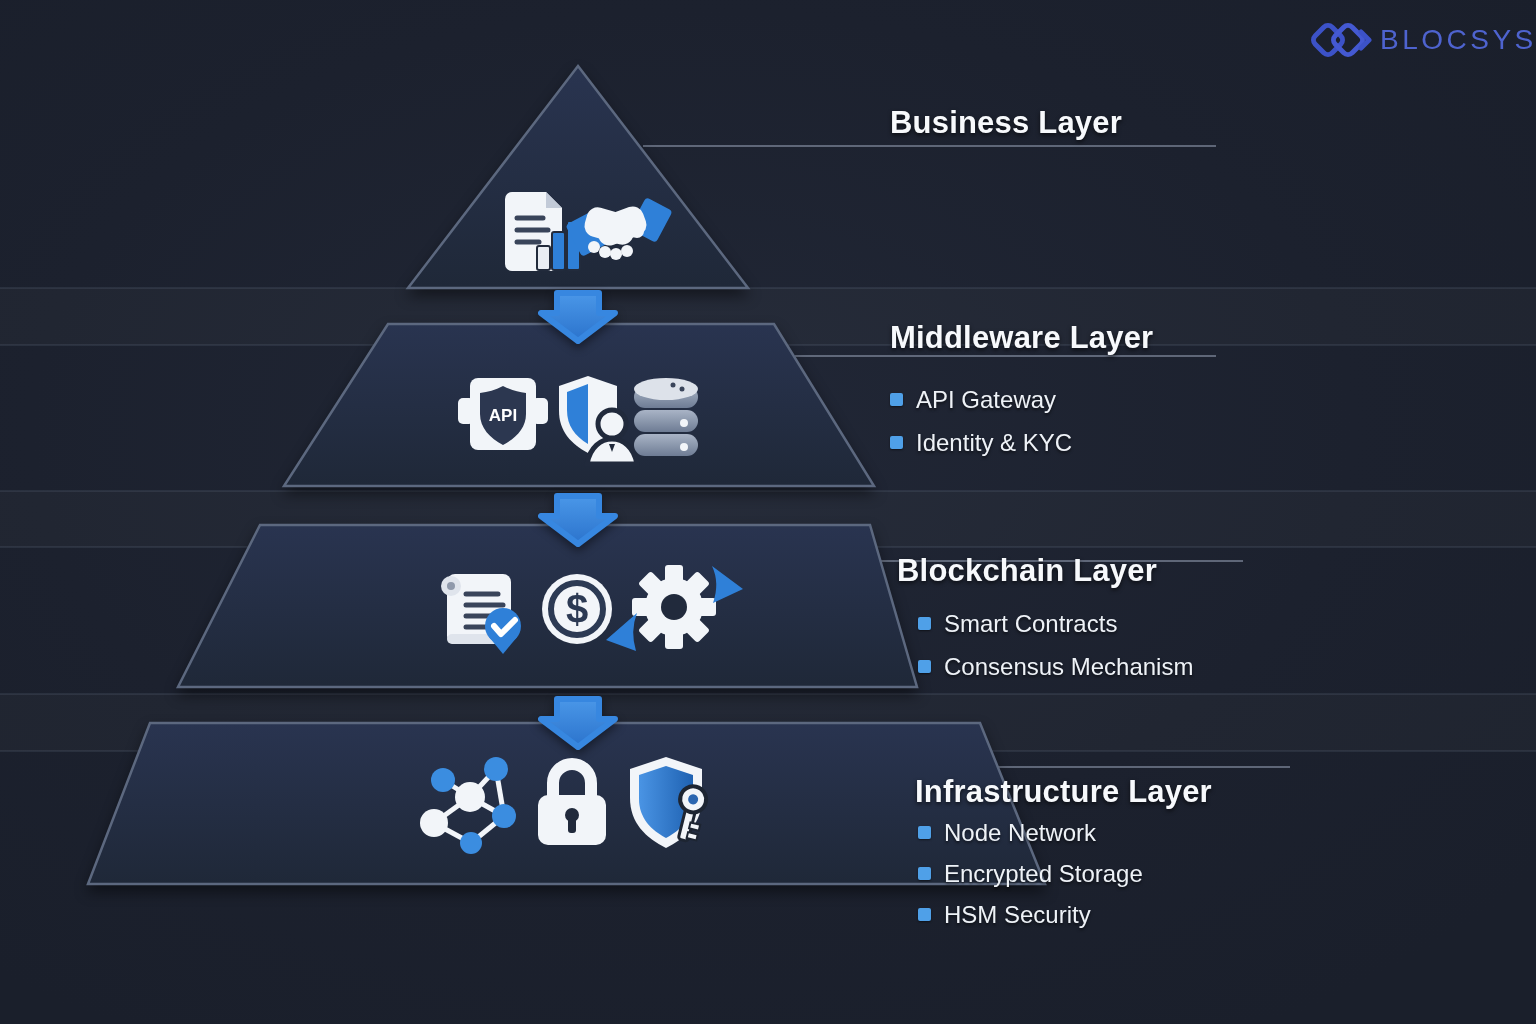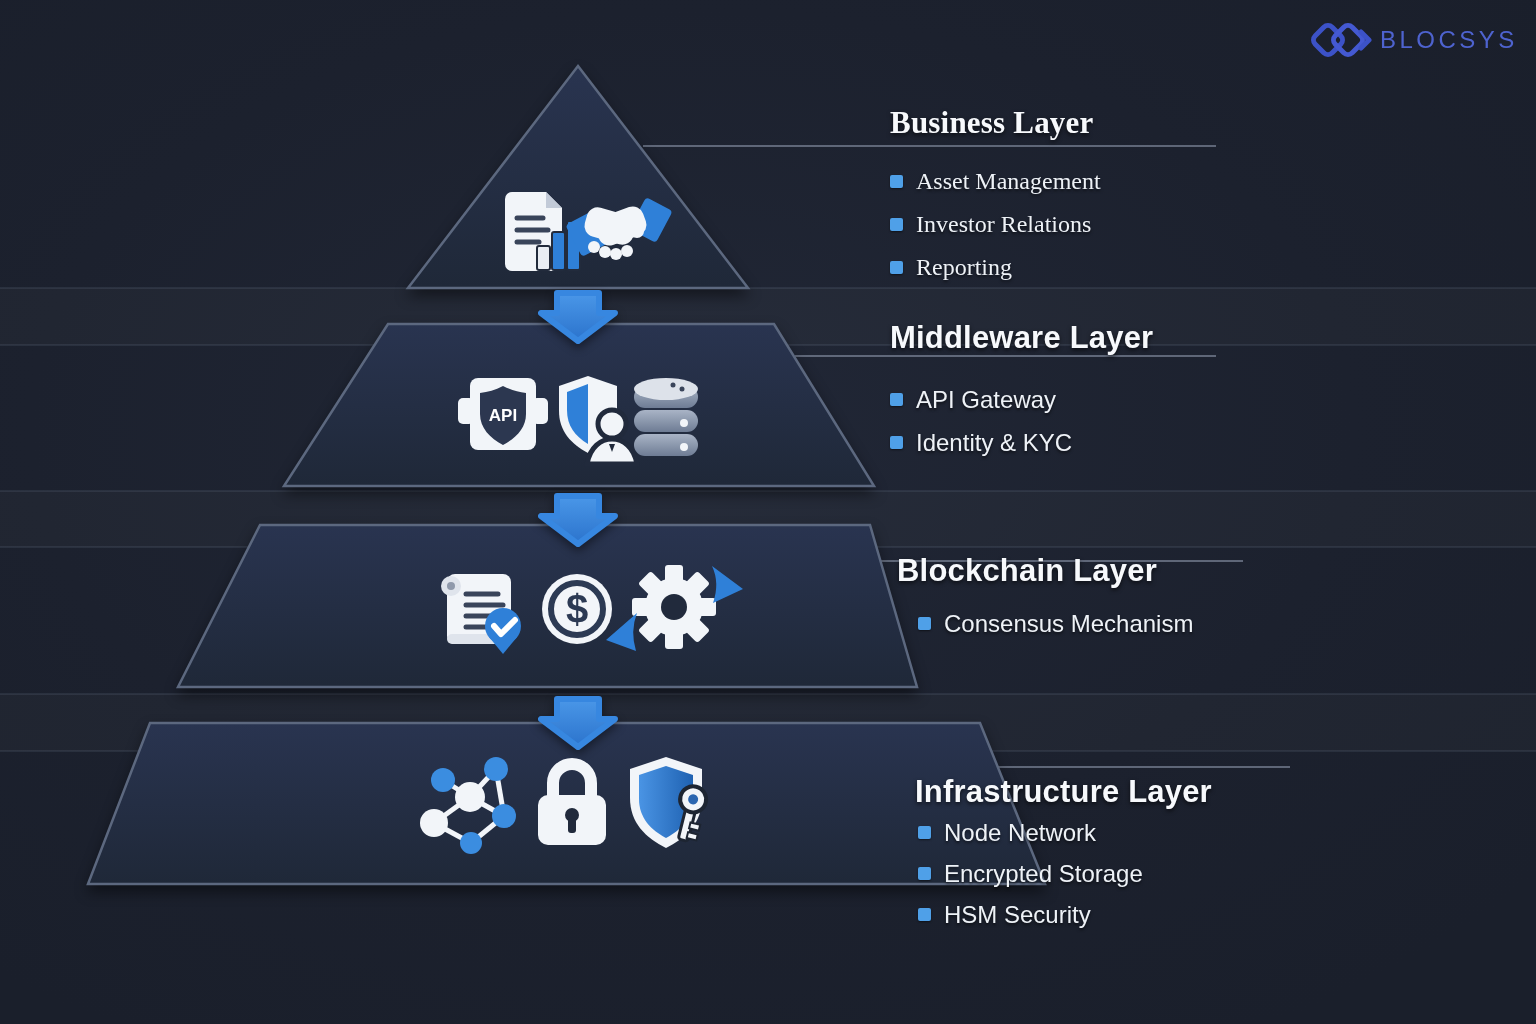--- a/index.html
+++ b/index.html
@@ -17,26 +17,26 @@
   .info{position:absolute;width:430px;color:#eef2f7;}
   .info h2{
     margin:0;font-size:31px;font-weight:700;color:#f7f9fc;line-height:40px;
     letter-spacing:.2px;text-shadow:0 2px 4px rgba(0,0,0,.65);
   }
   .info ul{list-style:none;margin:0;padding:0;}
   .info li{display:flex;align-items:center;gap:13px;height:43px;
     font-size:24px;color:#eef2f7;text-shadow:0 2px 3px rgba(0,0,0,.55);}
   .info.s4 li{height:41px;}
   .bullet{flex:0 0 13px;width:13px;height:13px;border-radius:2px;background:#4fa0e8;box-shadow:0 1px 2px rgba(0,0,0,.5);}
-  .s1{left:890px;top:103px;font-family:Liberation Serif, serif;} .s1 ul{margin-top:17px;}
+  .s1{left:890px;top:103px;} .s1 ul{margin-top:17px;}
   .s2{left:890px;top:318px;} .s2 ul{margin-top:20px;}
   .s3{left:897px;top:551px;} .s3 ul{margin-top:11px;padding-left:21px;}
   .s4{left:915px;top:772px;} .s4 ul{padding-left:3px;}
   .brand{position:absolute;left:1308px;top:14px;display:flex;align-items:center;gap:8px;}
-  .brand-name{font-size:24px;letter-spacing:3.5px;color:#4e63cf;font-weight:500;}
+  .brand-name{font-size:28px;letter-spacing:3.5px;color:#4e63cf;font-weight:500;}
 </style>
 </head>
 <body>
 
 <div class="stage">
 
   <svg class="scene" viewBox="0 0 1536 1024">
     <defs>
       <linearGradient id="gLayer" x1="0" y1="0" x2="0" y2="1">
         <stop offset="0" stop-color="#293450"></stop>
@@ -208,34 +208,20 @@
     <svg width="64" height="52" viewBox="0 0 64 52">
       <rect x="8" y="14" width="24" height="24" rx="6" transform="rotate(45 20 26)" fill="none" stroke="#3c52c8" stroke-width="5"></rect>
       <rect x="28" y="14" width="24" height="24" rx="6" transform="rotate(45 40 26)" fill="none" stroke="#4459d2" stroke-width="5"></rect>
       <polyline points="53,18 61,26 53,34" fill="none" stroke="#3c52c8" stroke-width="5" stroke-linecap="round" stroke-linejoin="round"></polyline>
     </svg>
     <span class="brand-name">BLOCSYS</span>
   </div>
 
   <section class="info s1">
     <h2>Business Layer</h2>
-    <ul>
-      <li>
-          <span class="bullet"></span>
-          <span>Asset Management</span>
-        </li>
-      <li>
-          <span class="bullet"></span>
-          <span>Investor Relations</span>
-        </li>
-      <li>
-          <span class="bullet"></span>
-          <span>Reporting</span>
-        </li>
-    </ul>
   </section>
 
   <section class="info s2">
     <h2>Middleware Layer</h2>
     <ul>
       <li>
           <span class="bullet"></span>
           <span>API Gateway</span>
         </li>
       <li>
@@ -243,20 +229,24 @@
           <span>Identity &amp; KYC</span>
         </li>
     </ul>
   </section>
 
   <section class="info s3">
     <h2>Blockchain Layer</h2>
     <ul>
       <li>
           <span class="bullet"></span>
+          <span>Smart Contracts</span>
+        </li>
+      <li>
+          <span class="bullet"></span>
           <span>Consensus Mechanism</span>
         </li>
     </ul>
   </section>
 
   <section class="info s4">
     <h2>Infrastructure Layer</h2>
     <ul>
       <li>
           <span class="bullet"></span>

